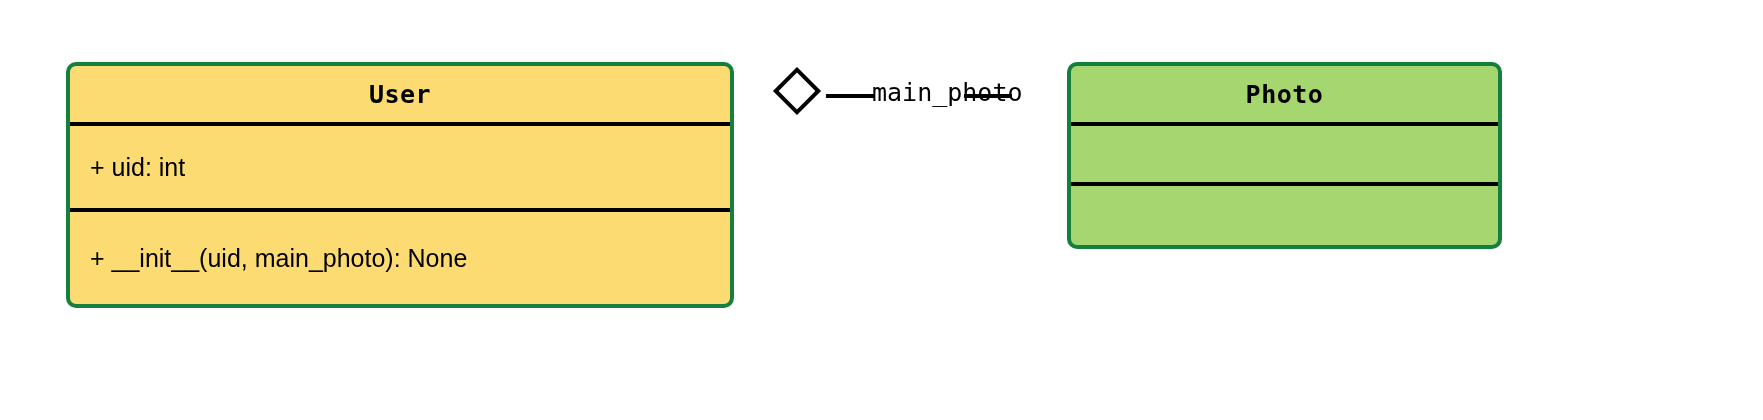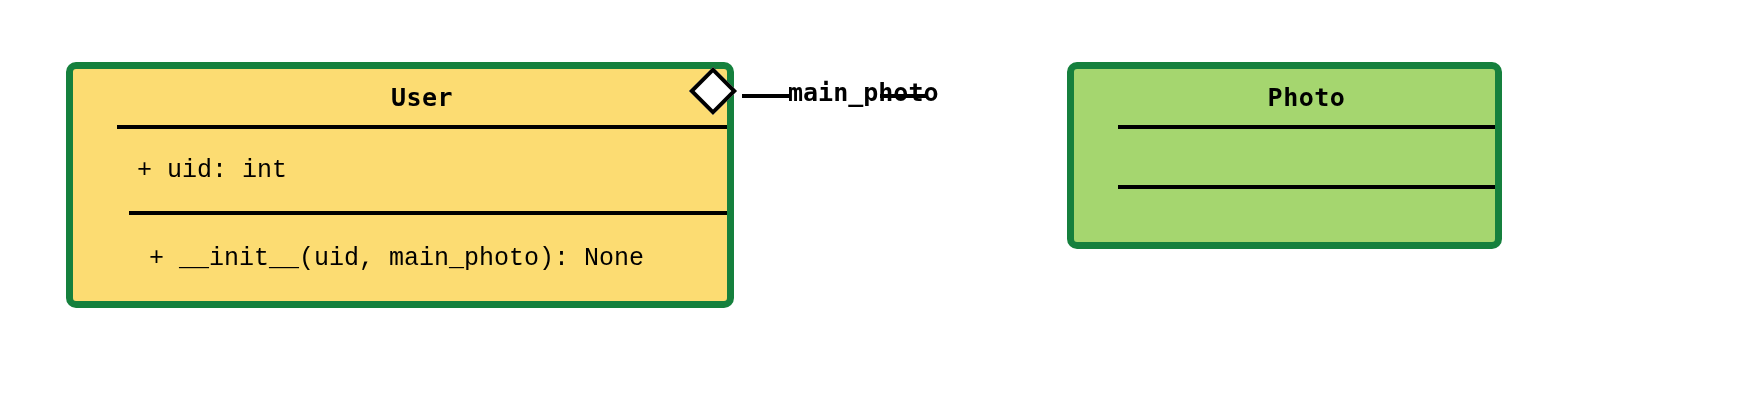--- a/index.html
+++ b/index.html
@@ -18,26 +18,25 @@
     position: relative;
     width: 1763px;
     height: 420px;
     background: #ffffff;
   }
 
   
   .uml-class {
     position: absolute;
     box-sizing: border-box;
-    border: 7px solid #15803d;
+    border: 4px solid #15803d;
     border-radius: 10px;
     overflow: hidden;
     display: flex;
     flex-direction: column;
-    padding-left: 44px;
   }
 
   .uml-compartment {
     box-sizing: border-box;
     position: relative;
     display: flex;
     flex-direction: column;
     justify-content: center;
   }
 
@@ -51,60 +50,59 @@
     font-size: 25px;
     letter-spacing: 0.5px;
     color: #000000;
     font-family: "DejaVu Sans Mono", monospace;
   }
 
   .uml-member {
     font-size: 25px;
     color: #000000;
     white-space: pre;
-    font-family: Liberation Mono, monospace;
+    font-family: Liberation Sans, sans-serif;
     line-height: 31px;
     padding-left: 20px;
   }
   .uml-member .type-ref {
     font-weight: bold;
   }
 
   
   #user-class {
     left: 66px;
     top: 62px;
     width: 668px;
     height: 246px;
     background: #FCDC72;
   }
   #user-class .c-title   { height: 56px; }
   #user-class .c-attrs   { height: 86px; }
-  #user-class .c-methods { flex: 1 1 auto; margin-left: 12px; }
+  #user-class .c-methods { flex: 1 1 auto; }
 
   
   #photo-class {
     left: 1067px;
     top: 62px;
     width: 435px;
     height: 187px;
     background: #A5D66F;
   }
   #photo-class .c-title   { height: 56px; }
   #photo-class .c-attrs   { height: 60px; }
   #photo-class .c-methods { flex: 1 1 auto; }
 
   
   #aggregation-edge {
     position: absolute;
-    left: 690px;
+    left: 774px;
     top: 60px;
     width: 345px;
     height: 80px;
-    font-weight: bold;
   }
   .edge-line {
     position: absolute;
     background: #000000;
     height: 4px;
     top: 34px;
   }
   #edge-line-left  { left: 52px;  width: 48px; }
   #edge-line-right { left: 190px; width: 48px; }
 

